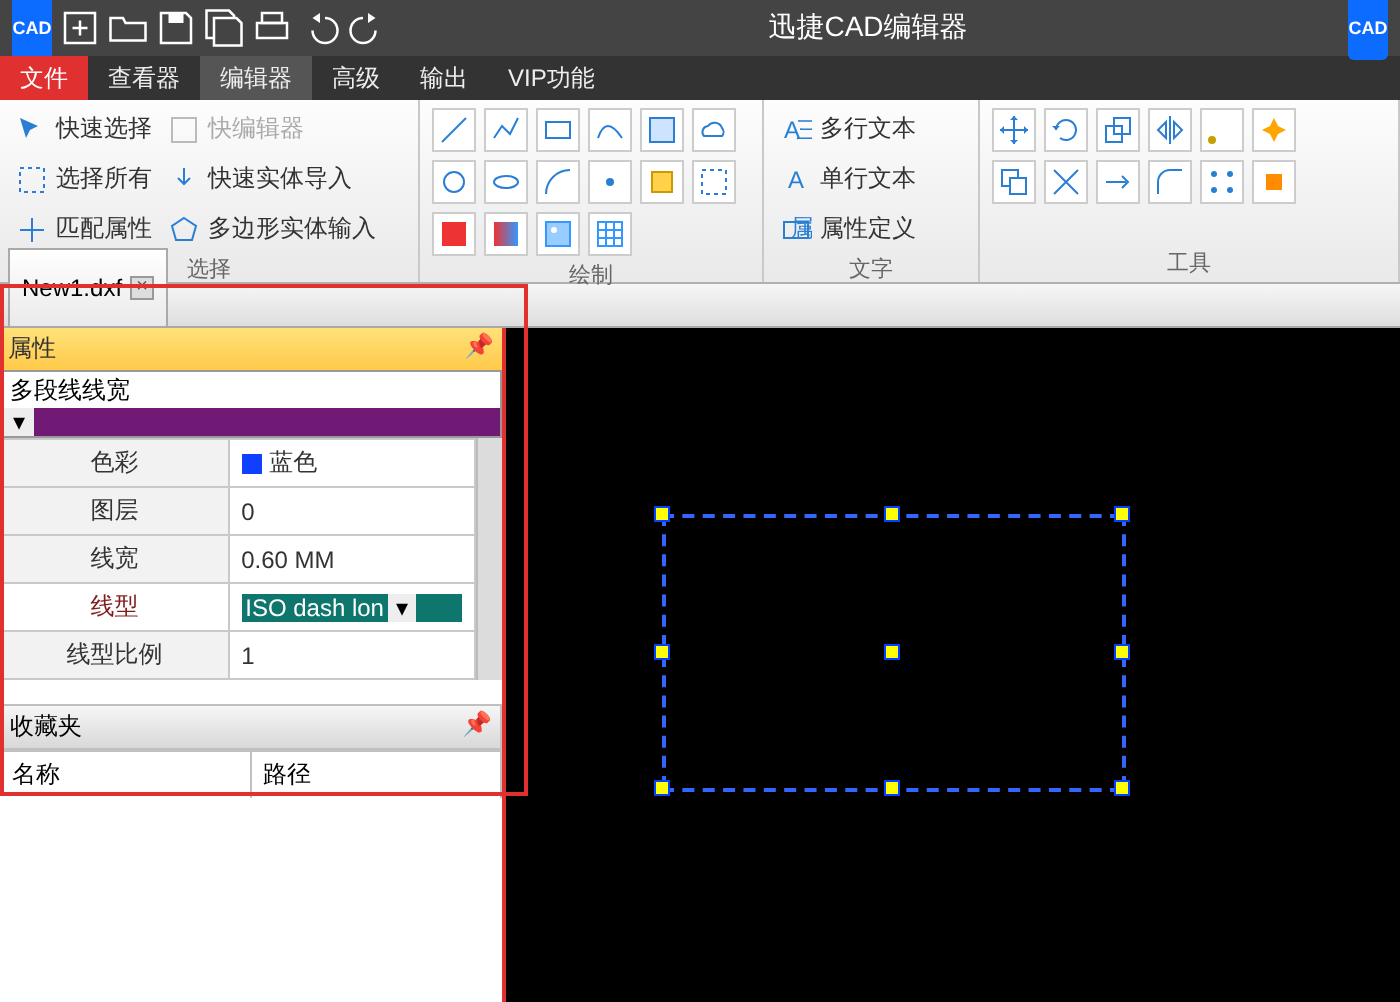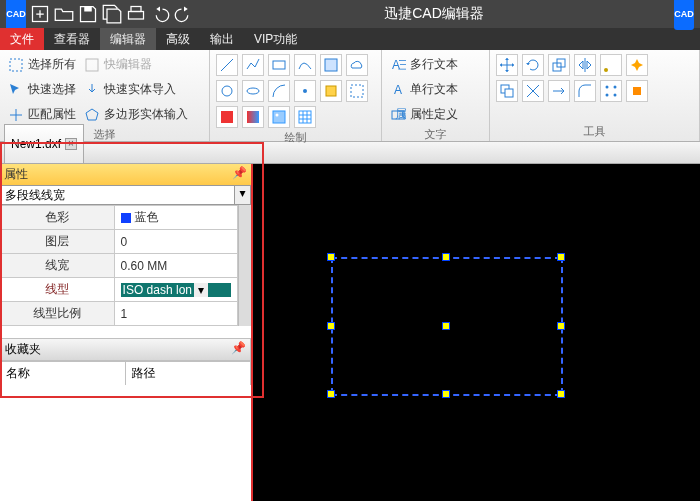--- a/index.html
+++ b/index.html
@@ -29,21 +29,21 @@
   .bigico svg { width:16px; height:16px; }
   
   .tabstrip { height: 22px; background: linear-gradient(#f6f6f6,#dedede); display: flex; align-items: flex-end; padding-left: 4px; border-bottom:1px solid #aaa;}
   .filetab { background: linear-gradient(#fff,#eaeaea); border: 1px solid #aaa; border-bottom: none; padding: 12px 6px; display: flex; align-items: center; gap: 4px; }
   .closebox { width:12px; height:12px; border:1px solid #999; background:#ddd; font-size:10px; line-height:10px; text-align:center; color:#555;}
   
   .mainarea { display: flex; height: calc(501px - 28px - 22px - 92px - 22px); }
   .proppanel { width: 253px; background: #fff; border-right: 2px solid #e03030; display:flex; flex-direction:column;}
   .redframe { position:absolute; left:0; top:142px; width:264px; height:256px; border:2px solid #e03030; pointer-events:none;}
   .panelhdr { background: linear-gradient(#ffe27a,#ffc94a); padding:2px 4px; font-size:12px; color:#333; display:flex; justify-content:space-between;}
-  .combo { display:flex; border:1px solid #999; background:#701a75;}
+  .combo { display:flex; border:1px solid #999; background:#701a75;flex-direction:column;}
   .combo input { flex:1; border:none; padding:2px 4px; font-size:12px;}
   .combo .arr { width:16px; background:#eee; text-align:center; border-left:1px solid #999;}
   .proptable { width:100%; border-collapse:collapse;}
   .proptable td { border:1px solid #c9c9c9; padding:3px 6px; font-size:12px; height:20px;}
   .proptable td.k { width:48%; color:#333; text-align:center; background:#f2f2f2;}
   .proptable td.k.hl { background:#fff; color:#7f1d1d;}
   .proptable td.v { background:#fff; color:#333;}
   .valbox { display:flex; align-items:center; gap:4px;}
   .sqblue { width:10px; height:10px; background:#1040ff;}
   .linetype { display:flex; align-items:center; background:#0f766e; color:#fff; padding:0 2px;}
@@ -119,32 +119,32 @@
 </div>
 
 <div class="ribbon">
 
   <div class="ribgroup" style="width:210px">
     <div class="body">
       <div class="stack">
         <div class="rbtn">
             <span class="ico">
               <svg viewBox="0 0 16 16">
+                <path d="M2 2l3 10 2-4 4-2z" fill="#2a7fd4"></path>
+              </svg>
+            </span>
+            <span>快速选择</span>
+          </div>
+        <div class="rbtn">
+            <span class="ico">
+              <svg viewBox="0 0 16 16">
                 <rect x="2" y="2" width="12" height="12" fill="none" stroke="#2a7fd4" stroke-dasharray="2"></rect>
               </svg>
             </span>
             <span>选择所有</span>
-          </div>
-        <div class="rbtn">
-            <span class="ico">
-              <svg viewBox="0 0 16 16">
-                <path d="M2 2l3 10 2-4 4-2z" fill="#2a7fd4"></path>
-              </svg>
-            </span>
-            <span>快速选择</span>
           </div>
         <div class="rbtn">
             <span class="ico">
               <svg viewBox="0 0 16 16">
                 <path d="M2 8h12M8 2v12" stroke="#2a7fd4"></path>
               </svg>
             </span>
             <span>匹配属性</span>
           </div>
       </div>

